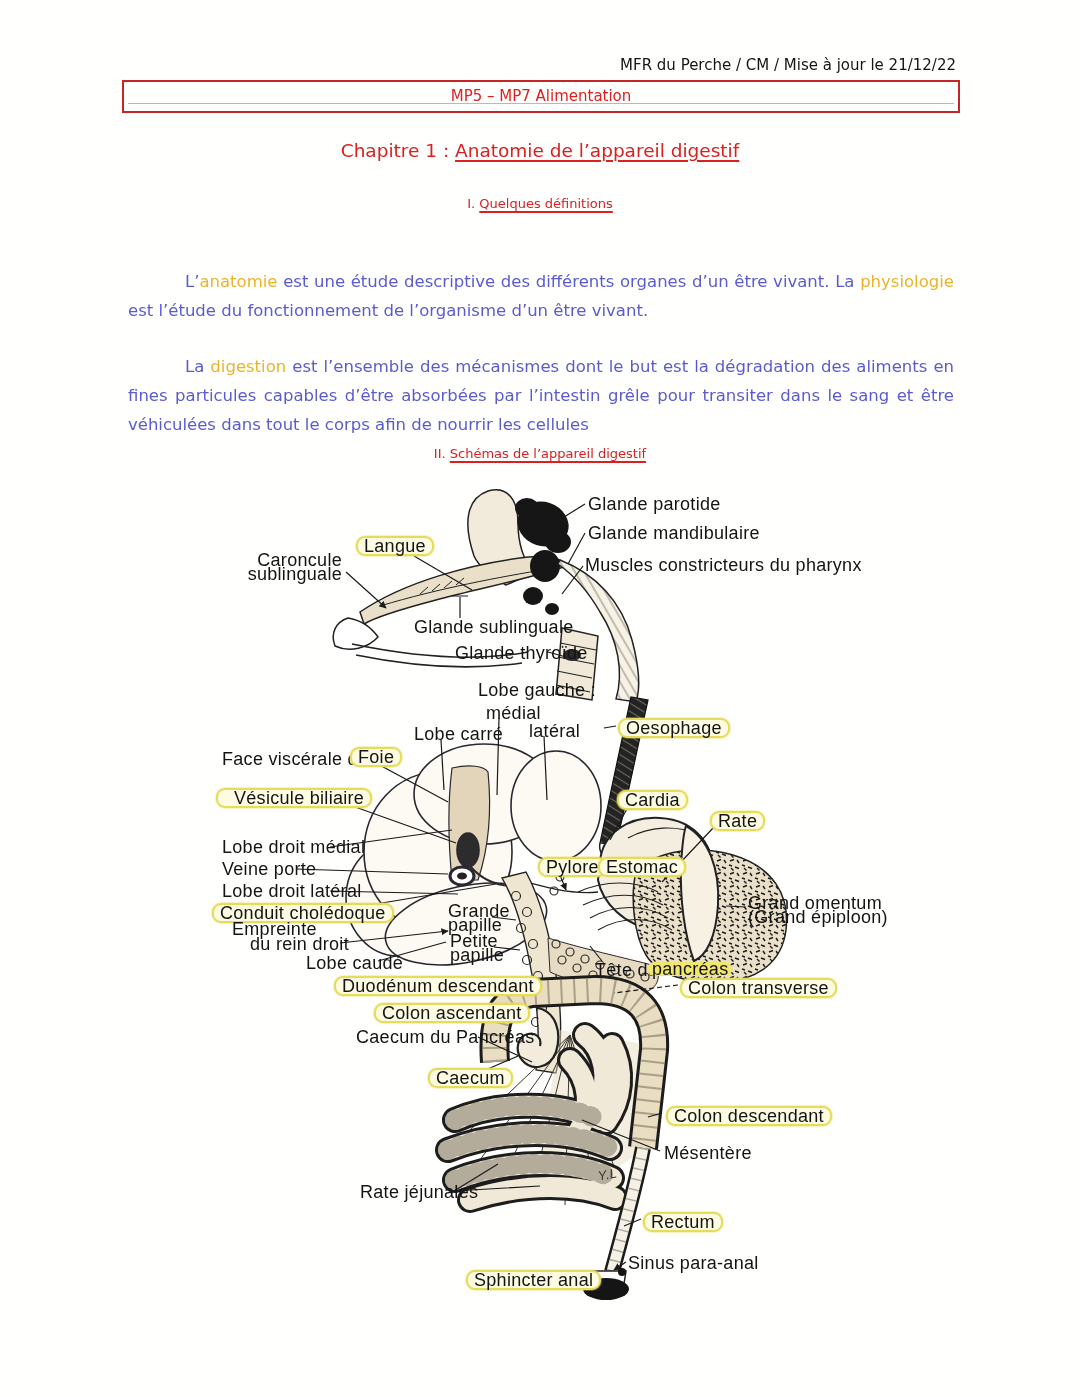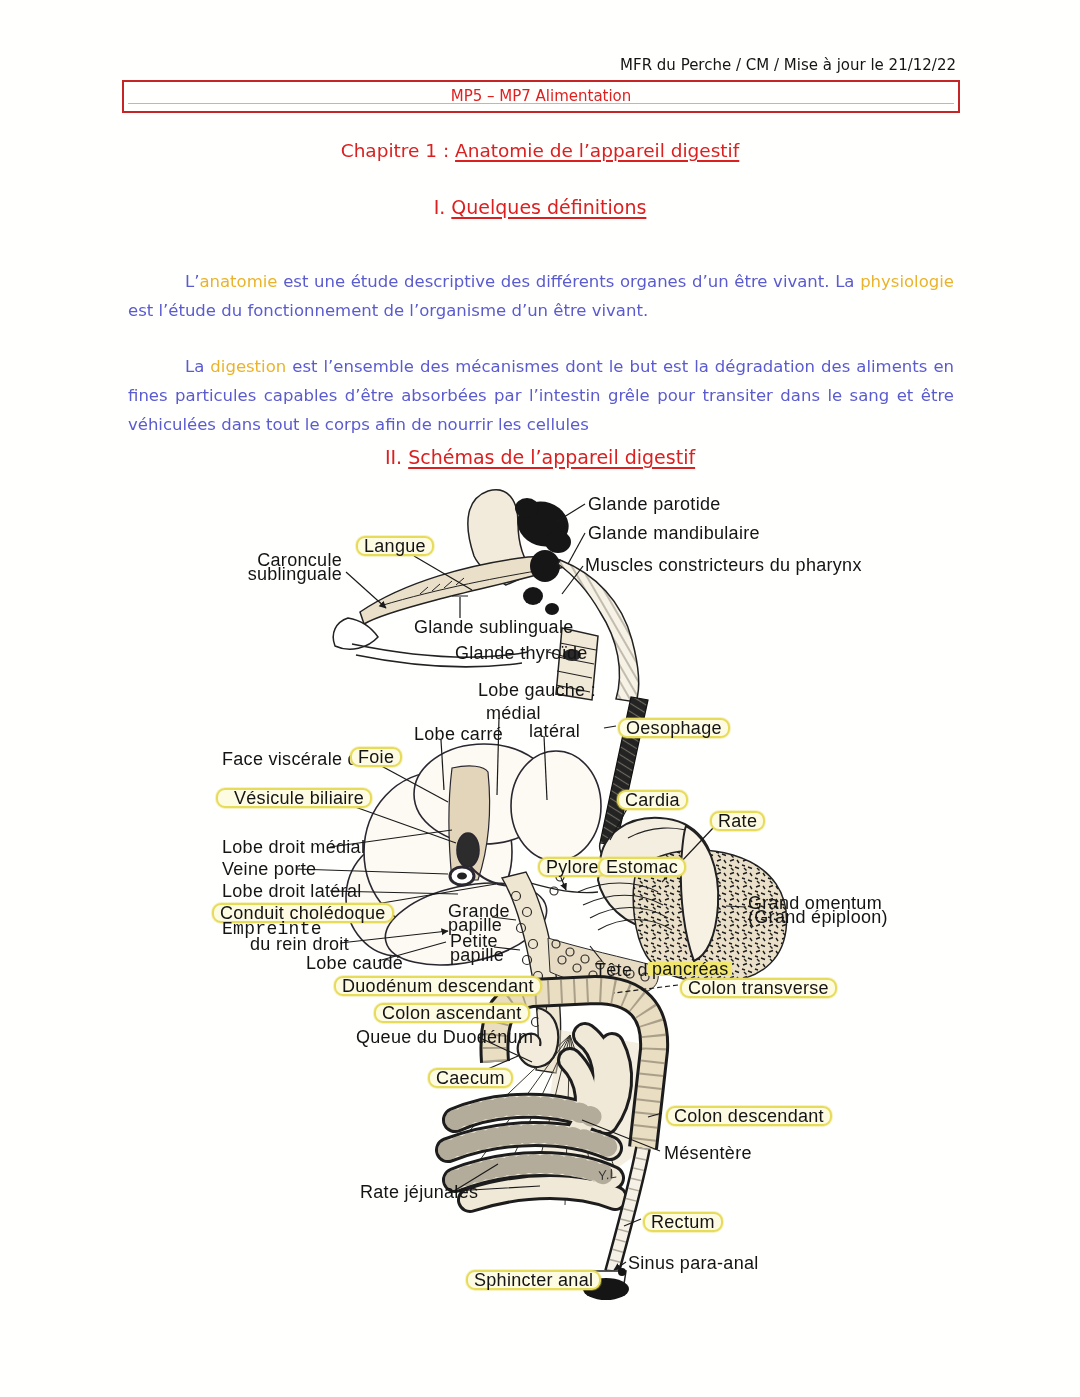--- a/index.html
+++ b/index.html
@@ -4,37 +4,37 @@
 <style>
   html,body{margin:0;padding:0;background:#ffffff;}
   .page{position:relative;width:1080px;height:1397px;background:#fffffe;overflow:hidden;
         font-family:"DejaVu Sans",sans-serif;}
   .hdr-right{position:absolute;top:56px;right:124px;font-size:15px;color:#151515;}
   .banner{position:absolute;left:122px;top:80px;width:834px;height:29px;border:2px solid #c52525;
           text-align:center;line-height:29px;font-size:15px;color:#e01f1f;}
   .banner::after{content:"";position:absolute;left:4px;right:4px;top:21px;border-top:1px solid rgba(219,48,48,.45);}
   .hcenter{position:absolute;left:0;width:1080px;text-align:center;color:#da2020;}
   .h-chapter{top:140px;font-size:18.5px;}
-  .h-sec{font-size:19px;}
+  .h-sec{font-size:13px;}
   .h-sec1{top:196px;}
   .h-sec2{top:446px;}
   .u{text-decoration:underline;text-underline-offset:3px;text-decoration-thickness:1.5px;}
   .para{position:absolute;left:128px;width:826px;text-align:justify;text-indent:57px;
         font-size:16.5px;line-height:29px;color:#5b5bd0;}
   .para1{top:250px;}
   .para2{top:335px;}
   .seg-blue{color:#5b5bd0;}
   .seg-orange{color:#eab32b;}
   .diagram-svg{position:absolute;left:0;top:0;}
   .dlabel{position:absolute;white-space:pre-line;font-family:"Liberation Sans",sans-serif;
           font-size:18px;line-height:14px;letter-spacing:.3px;color:#141414;}
   .dlabel.right{transform:translateX(-100%);text-align:right;}
   .dlabel.hl{background:#fdfbe2;border:2.5px solid #e7db5a;border-radius:9px;padding:1px 6px;
              box-shadow:0 0 0 1px rgba(231,219,90,.35);}
-  .dlabel.hl-solid{background:#f2e76e;padding:0 4px;border-radius:1px;}
+  .dlabel.hl-solid{background:#f2e76e;padding:0 4px;border-radius:6px;}
   .dlabel.sig{font-style:italic;font-size:13px;transform:rotate(-10deg);color:#333;}
 </style>
 </head>
 <body>
 
 <div class="page">
 
   <div class="hdr-right">MFR du Perche / CM / Mise à jour le 21/12/22</div>
 
   <div class="banner">MP5 – MP7 Alimentation</div>
@@ -269,31 +269,31 @@
       <div class="dlabel" style="left: 222px; top: 840px;">Lobe droit médial</div>
       <div class="dlabel" style="left: 222px; top: 862px;">Veine porte</div>
       <div class="dlabel hl" style="left: 538px; top: 857px;">Pylore</div>
       <div class="dlabel hl" style="left: 598px; top: 857px;">Estomac</div>
       <div class="dlabel" style="left: 222px; top: 884px;">Lobe droit latéral</div>
       <div class="dlabel hl" style="left: 212px; top: 903px;">Conduit cholédoque</div>
       <div class="dlabel" style="left: 448px; top: 904px;">Grande
 papille</div>
       <div class="dlabel" style="left: 748px; top: 896px;">Grand omentum
 (Grand épiploon)</div>
-      <div class="dlabel" style="left: 222px; top: 922px; font-family: Liberation Mono, monospace;">Empreinte</div>
+      <div class="dlabel" style="left: 232px; top: 922px;">Empreinte</div>
       <div class="dlabel" style="left: 250px; top: 937px;">du rein droit</div>
       <div class="dlabel" style="left: 450px; top: 934px;">Petite
 papille</div>
       <div class="dlabel" style="left: 306px; top: 956px;">Lobe caudé</div>
       <div class="dlabel" style="left: 595px; top: 963px;">Tête du</div>
       <div class="dlabel hl-solid" style="left: 648px; top: 962px;">pancréas</div>
       <div class="dlabel hl" style="left: 334px; top: 976px;">Duodénum descendant</div>
       <div class="dlabel hl" style="left: 680px; top: 978px;">Colon transverse</div>
       <div class="dlabel hl" style="left: 374px; top: 1003px;">Colon ascendant</div>
-      <div class="dlabel" style="left: 356px; top: 1030px;">Queue du Duodénum</div>
+      <div class="dlabel" style="left: 356px; top: 1030px;">Caecum du Pancréas</div>
       <div class="dlabel hl" style="left: 428px; top: 1068px;">Caecum</div>
       <div class="dlabel hl" style="left: 666px; top: 1106px;">Colon descendant</div>
       <div class="dlabel" style="left: 664px; top: 1146px;">Mésentère</div>
       <div class="dlabel" style="left: 360px; top: 1185px;">Rate jéjunales</div>
       <div class="dlabel hl" style="left: 643px; top: 1212px;">Rectum</div>
       <div class="dlabel" style="left: 628px; top: 1256px;">Sinus para-anal</div>
       <div class="dlabel hl" style="left: 466px; top: 1270px;">Sphincter anal</div>
       <div class="dlabel sig" style="left: 598px; top: 1168px;">Y.L</div>
     </div>
 

